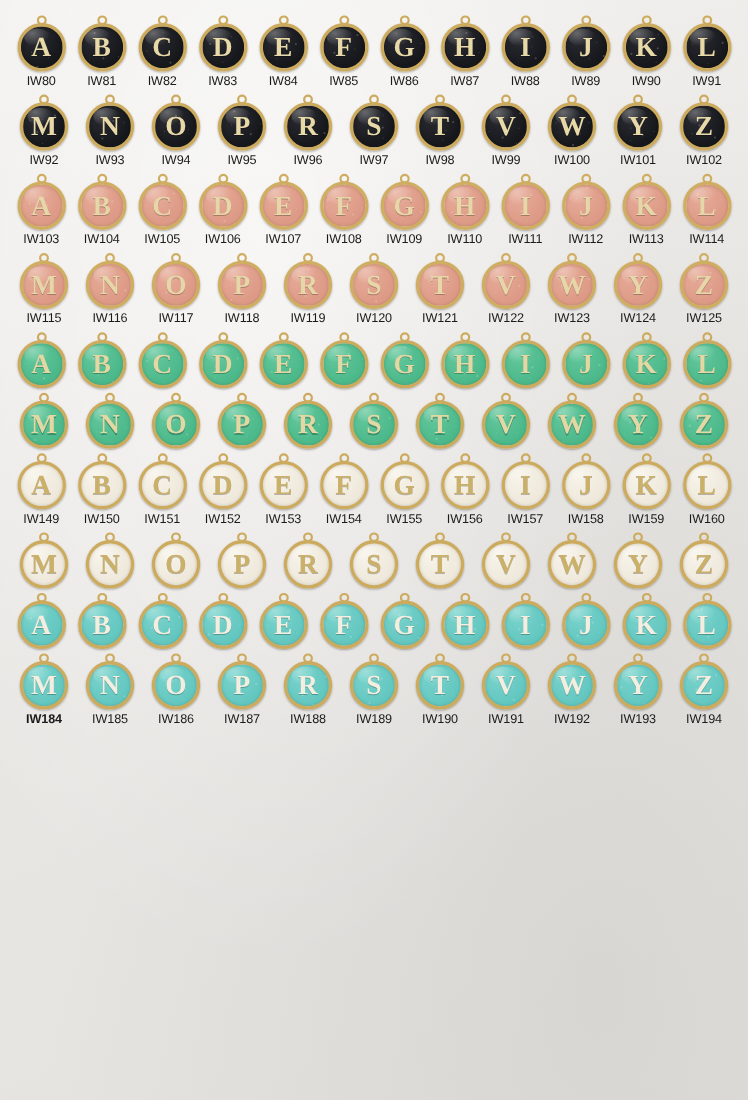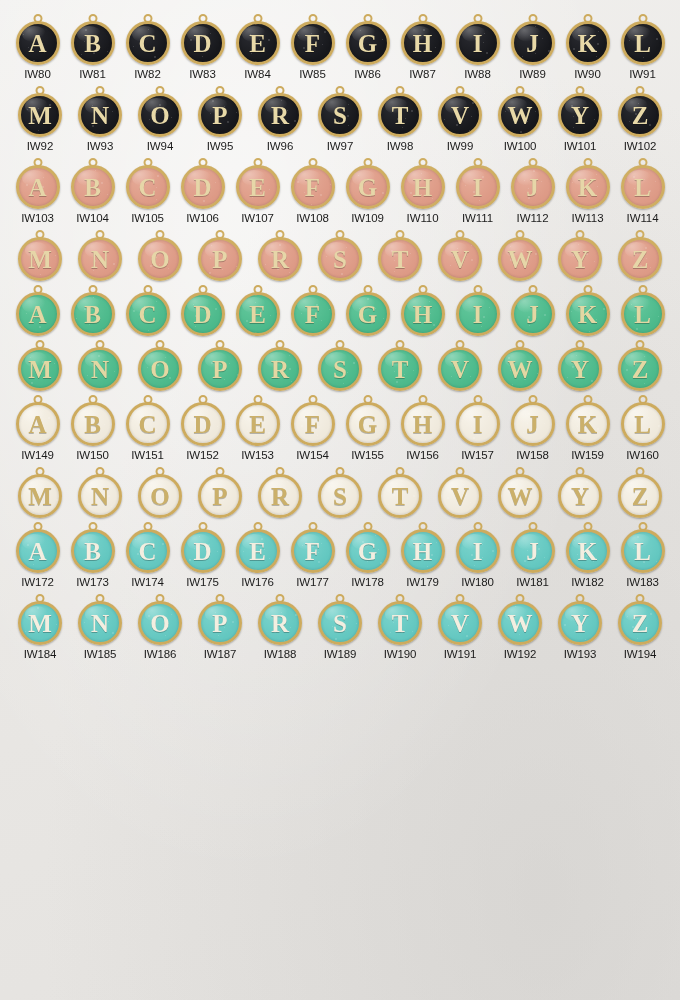--- a/index.html
+++ b/index.html
@@ -811,20 +811,33 @@
               <div class="speck" style="width: 2px; height: 2px; left: 64.2358%; top: 18.0259%; opacity: 0.35;"></div>
               <div class="speck" style="width: 1px; height: 1px; left: 66.5643%; top: 46.1758%; opacity: 0.35;"></div>
               <div class="speck" style="width: 1px; height: 1px; left: 76.0455%; top: 71.8548%; opacity: 0.35;"></div>
               <div class="speck" style="width: 2px; height: 2px; left: 49.1626%; top: 65.9781%; opacity: 0.35;"></div>
               <div class="gloss"></div>
               <span class="letter" style="font-size: 25px; color: rgb(230, 214, 168);">Z</span>
             </div>
           </div>
         </div>
       </div>
+      <div class="label-row">
+        <div class="label-cell" style="width: 60px;">IW115</div>
+        <div class="label-cell" style="width: 60px;">IW116</div>
+        <div class="label-cell" style="width: 60px;">IW117</div>
+        <div class="label-cell" style="width: 60px;">IW118</div>
+        <div class="label-cell" style="width: 60px;">IW119</div>
+        <div class="label-cell" style="width: 60px;">IW120</div>
+        <div class="label-cell" style="width: 60px;">IW121</div>
+        <div class="label-cell" style="width: 60px;">IW122</div>
+        <div class="label-cell" style="width: 60px;">IW123</div>
+        <div class="label-cell" style="width: 60px;">IW124</div>
+        <div class="label-cell" style="width: 60px;">IW125</div>
+      </div>
     </div>
     <div class="row-block">
       <div class="charm-row">
         <div class="cell" style="width: 55px;">
           <div class="charm" style="width: 44px; height: 53px; flex-direction: column;">
             <div class="bail" style="width: 9px; height: 9px; border-width: 2px; border-color: rgb(205, 171, 94); top: 0px;"></div>
             <div class="disc" style="width: 44px; height: 44px; margin-top: 5px; border: 3px solid rgb(205, 171, 94); background: radial-gradient(circle at 32% 28%, rgb(99, 199, 156) 0%, rgb(76, 185, 139) 68%, rgb(76, 185, 139) 100%);">
               <div class="speck" style="width: 1px; height: 1px; left: 63.2442%; top: 57.0421%; opacity: 0.35;"></div>
               <div class="speck" style="width: 2px; height: 2px; left: 55.0059%; top: 81.606%; opacity: 0.35;"></div>
               <div class="speck" style="width: 1px; height: 1px; left: 40.2748%; top: 60.0708%; opacity: 0.35;"></div>
@@ -1657,34 +1670,20 @@
               <div class="speck" style="width: 2px; height: 2px; left: 50%; top: 76%; opacity: 0.35;"></div>
               <div class="speck" style="width: 1px; height: 1px; left: 15.6587%; top: 75.878%; opacity: 0.35;"></div>
               <div class="speck" style="width: 1px; height: 1px; left: 25.9685%; top: 43.1091%; opacity: 0.35;"></div>
               <div class="speck" style="width: 2px; height: 2px; left: 34.9485%; top: 10.7896%; opacity: 0.35;"></div>
               <div class="gloss"></div>
               <span class="letter" style="font-size: 25px; color: rgb(243, 238, 224);">L</span>
             </div>
           </div>
         </div>
       </div>
-      <div class="label-row">
-        <div class="label-cell" style="width: 55px;">IW172</div>
-        <div class="label-cell" style="width: 55px;">IW173</div>
-        <div class="label-cell" style="width: 55px;">IW174</div>
-        <div class="label-cell" style="width: 55px;">IW175</div>
-        <div class="label-cell" style="width: 55px;">IW176</div>
-        <div class="label-cell" style="width: 55px;">IW177</div>
-        <div class="label-cell" style="width: 55px;">IW178</div>
-        <div class="label-cell" style="width: 55px;">IW179</div>
-        <div class="label-cell" style="width: 55px;">IW180</div>
-        <div class="label-cell" style="width: 55px;">IW181</div>
-        <div class="label-cell" style="width: 55px;">IW182</div>
-        <div class="label-cell" style="width: 55px;">IW183</div>
-      </div>
     </div>
     <div class="row-block">
       <div class="charm-row">
         <div class="cell" style="width: 60px;">
           <div class="charm" style="width: 44px; height: 53px; flex-direction: column;">
             <div class="bail" style="width: 9px; height: 9px; border-width: 2px; border-color: rgb(205, 171, 94); top: 0px;"></div>
             <div class="disc" style="width: 44px; height: 44px; margin-top: 5px; border: 3px solid rgb(205, 171, 94); background: radial-gradient(circle at 32% 28%, rgb(121, 211, 204) 0%, rgb(99, 199, 192) 68%, rgb(99, 199, 192) 100%);">
               <div class="speck" style="width: 1px; height: 1px; left: 9.90471%; top: 70.4296%; opacity: 0.35;"></div>
               <div class="speck" style="width: 1px; height: 1px; left: 25.7326%; top: 38.164%; opacity: 0.35;"></div>
               <div class="speck" style="width: 2px; height: 2px; left: 41.6044%; top: 6.8084%; opacity: 0.35;"></div>
@@ -1830,21 +1829,21 @@
               <div class="speck" style="width: 1px; height: 1px; left: 15.8898%; top: 31.0924%; opacity: 0.35;"></div>
               <div class="speck" style="width: 1px; height: 1px; left: 47.0774%; top: 29.2044%; opacity: 0.35;"></div>
               <div class="speck" style="width: 2px; height: 2px; left: 76.8701%; top: 23.1299%; opacity: 0.35;"></div>
               <div class="gloss"></div>
               <span class="letter" style="font-size: 25px; color: rgb(243, 238, 224);">Z</span>
             </div>
           </div>
         </div>
       </div>
       <div class="label-row">
-        <div class="label-cell" style="width: 60px;">IW184</div>
+        <div class="label-cell" style="width: 60px; font-weight: bold;">IW184</div>
         <div class="label-cell" style="width: 60px;">IW185</div>
         <div class="label-cell" style="width: 60px;">IW186</div>
         <div class="label-cell" style="width: 60px;">IW187</div>
         <div class="label-cell" style="width: 60px;">IW188</div>
         <div class="label-cell" style="width: 60px;">IW189</div>
         <div class="label-cell" style="width: 60px;">IW190</div>
         <div class="label-cell" style="width: 60px;">IW191</div>
         <div class="label-cell" style="width: 60px;">IW192</div>
         <div class="label-cell" style="width: 60px;">IW193</div>
         <div class="label-cell" style="width: 60px;">IW194</div>

